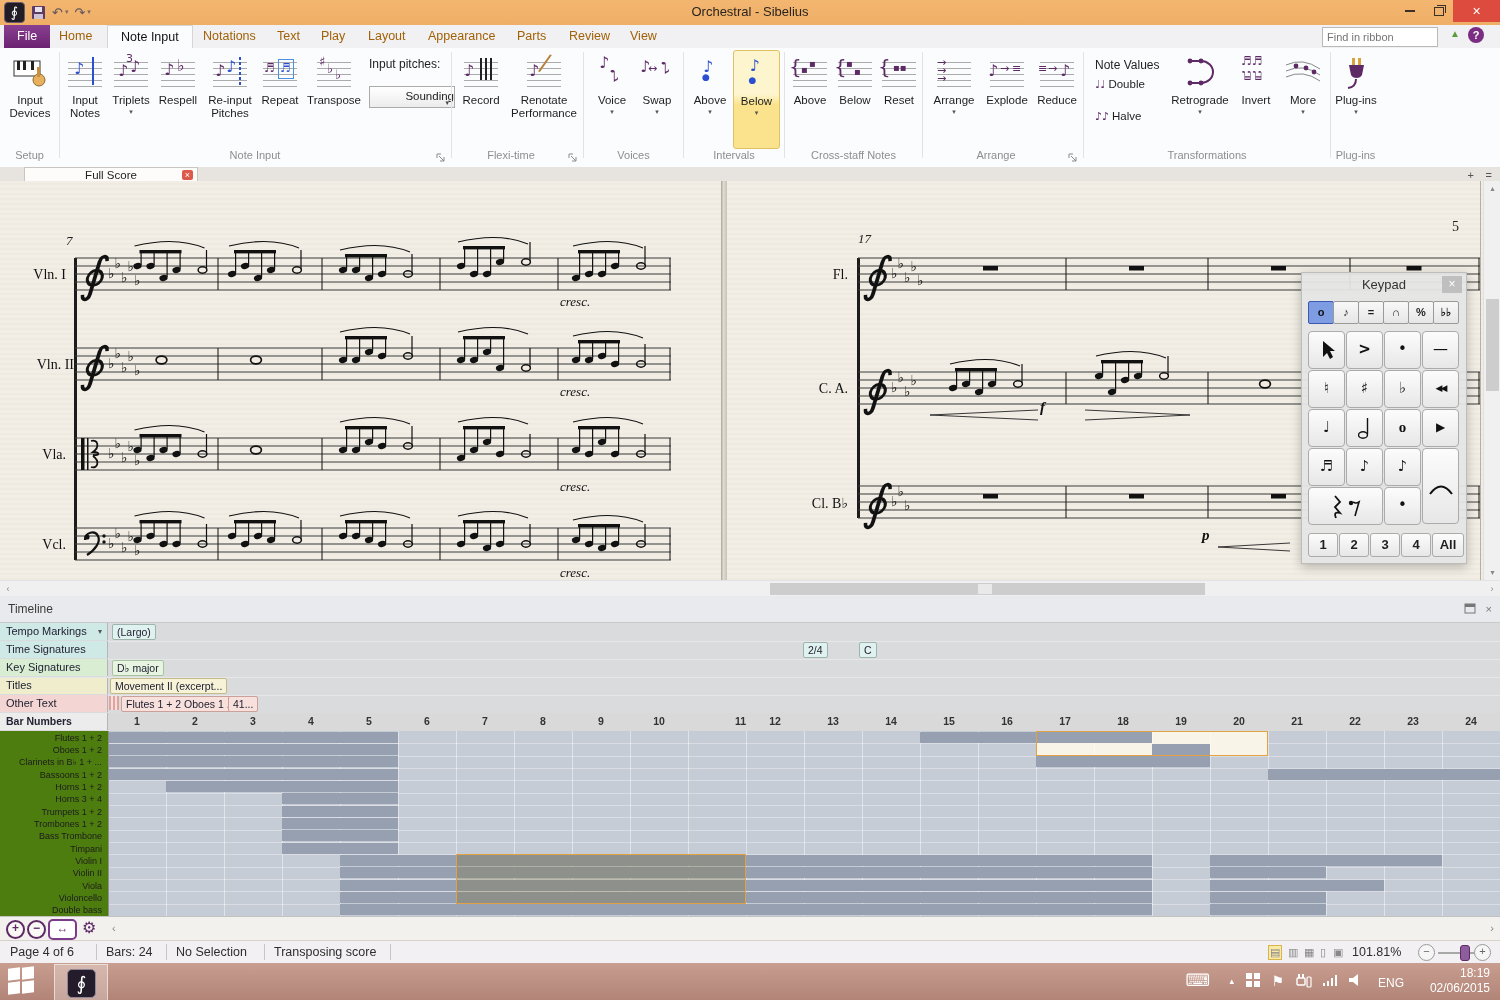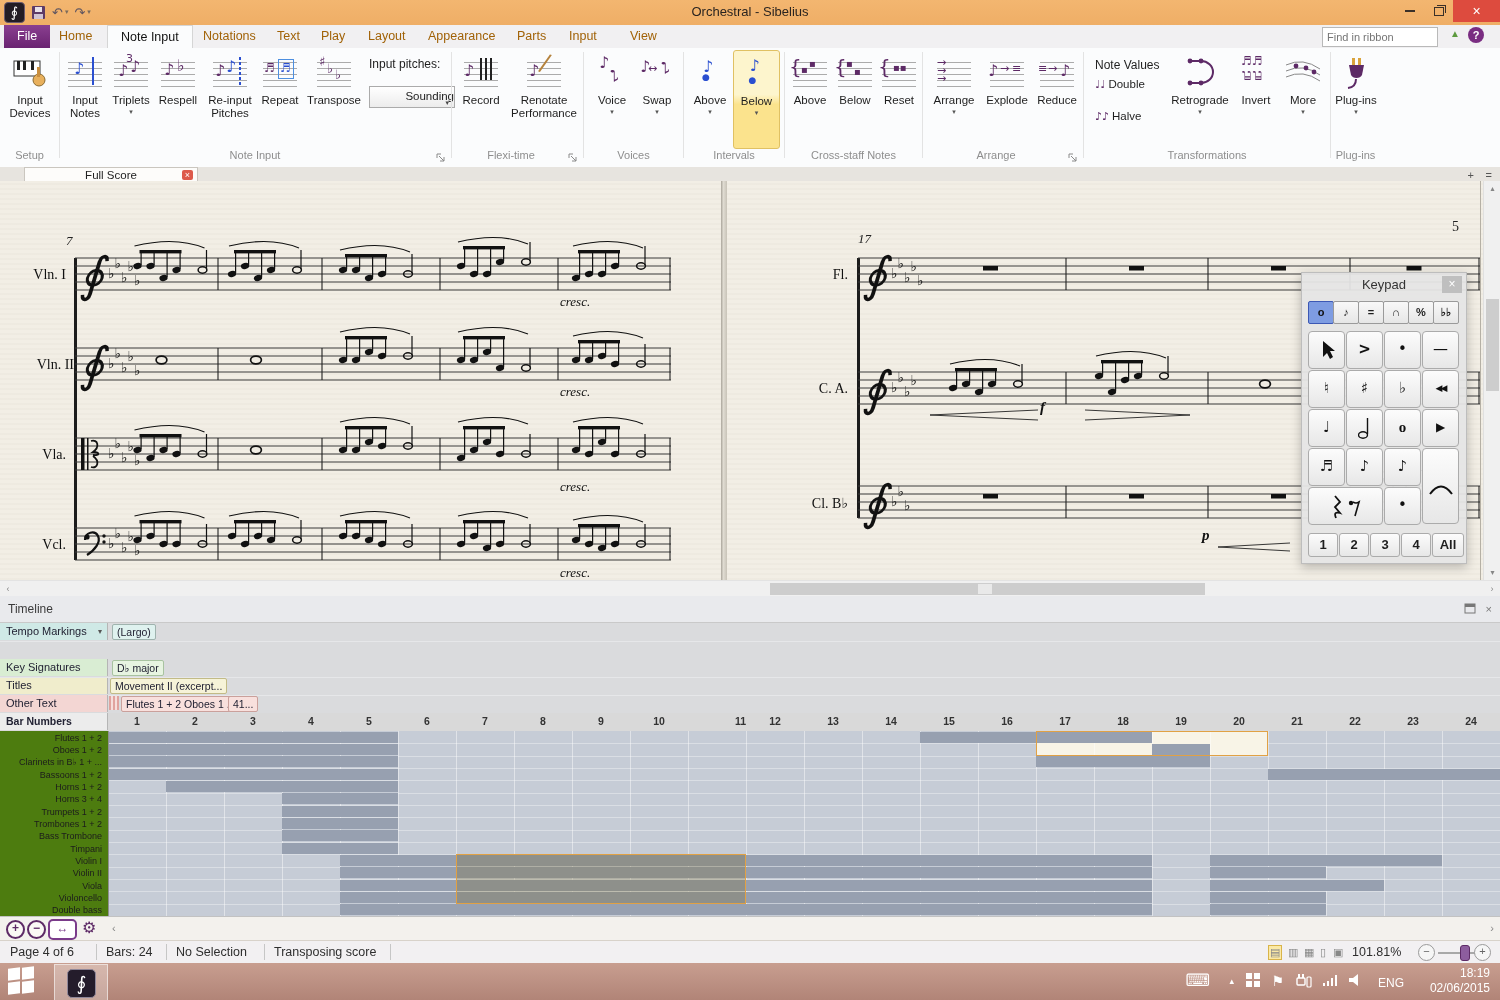--- a/index.html
+++ b/index.html
@@ -162,21 +162,21 @@
   <div id="tabrow">
     <span class="rtab file">File</span>
     <span class="rtab" style="left:46px">Home</span>
     <span class="rtab active" style="left:107px">Note Input</span>
     <span class="rtab" style="left:190px">Notations</span>
     <span class="rtab" style="left:264px">Text</span>
     <span class="rtab" style="left:308px">Play</span>
     <span class="rtab" style="left:355px">Layout</span>
     <span class="rtab" style="left:415px">Appearance</span>
     <span class="rtab" style="left:504px">Parts</span>
-    <span class="rtab" style="left:556px">Input</span>
+    <span class="rtab" style="left:556px">Review</span>
     <span class="rtab" style="left:617px">View</span>
   </div>
   <input id="findbox" placeholder="Find in ribbon" style="">
   <span id="ribbon-collapse">▲</span>
   <span id="help-btn">?</span>
 
   <div id="ribbon">
 
     <div class="rbtn" style="left:2px;width:56px">
       <span class="ric">
@@ -935,20 +935,25 @@
       <span class="ic" style="right:8px">×</span>
     </div>
 
     <div class="tl-row" style="top:27px">
       <div class="tl-label" style="background:#cfe9e6">
         <span>Tempo Markings</span>
         <span style="position:absolute;right:5px;font-size:8px;color:#555">▾</span>
       </div>
       <span class="chip" style="left:112px;background:#dff2ef">(Largo)</span>
     </div>
+    <div class="tl-row" style="top:45px">
+      <div class="tl-label" style="background:#cfe9e6"><span>Time Signatures</span></div>
+      <span class="chip" style="left:803px;background:#dff2ef">2/4</span>
+      <span class="chip" style="left:859px;background:#dff2ef">C</span>
+    </div>
     <div class="tl-row" style="top:81px">
       <div class="tl-label" style="background:#f0edcc"><span>Titles</span></div>
       <span class="chip" style="left:110px;background:#f6f3d8;border-color:#c2bb86">Movement II  (excerpt...</span>
     </div>
     <div class="tl-row" style="top:63px">
       <div class="tl-label" style="background:#d9edd3"><span>Key Signatures</span></div>
       <span class="chip" style="left:112px;background:#e7f4e1;border-color:#a8c3a0">D♭ major</span>
     </div>
     <div class="tl-row" style="top:99px">
       <div class="tl-label" style="background:#f3d6d3"><span>Other Text</span></div>

